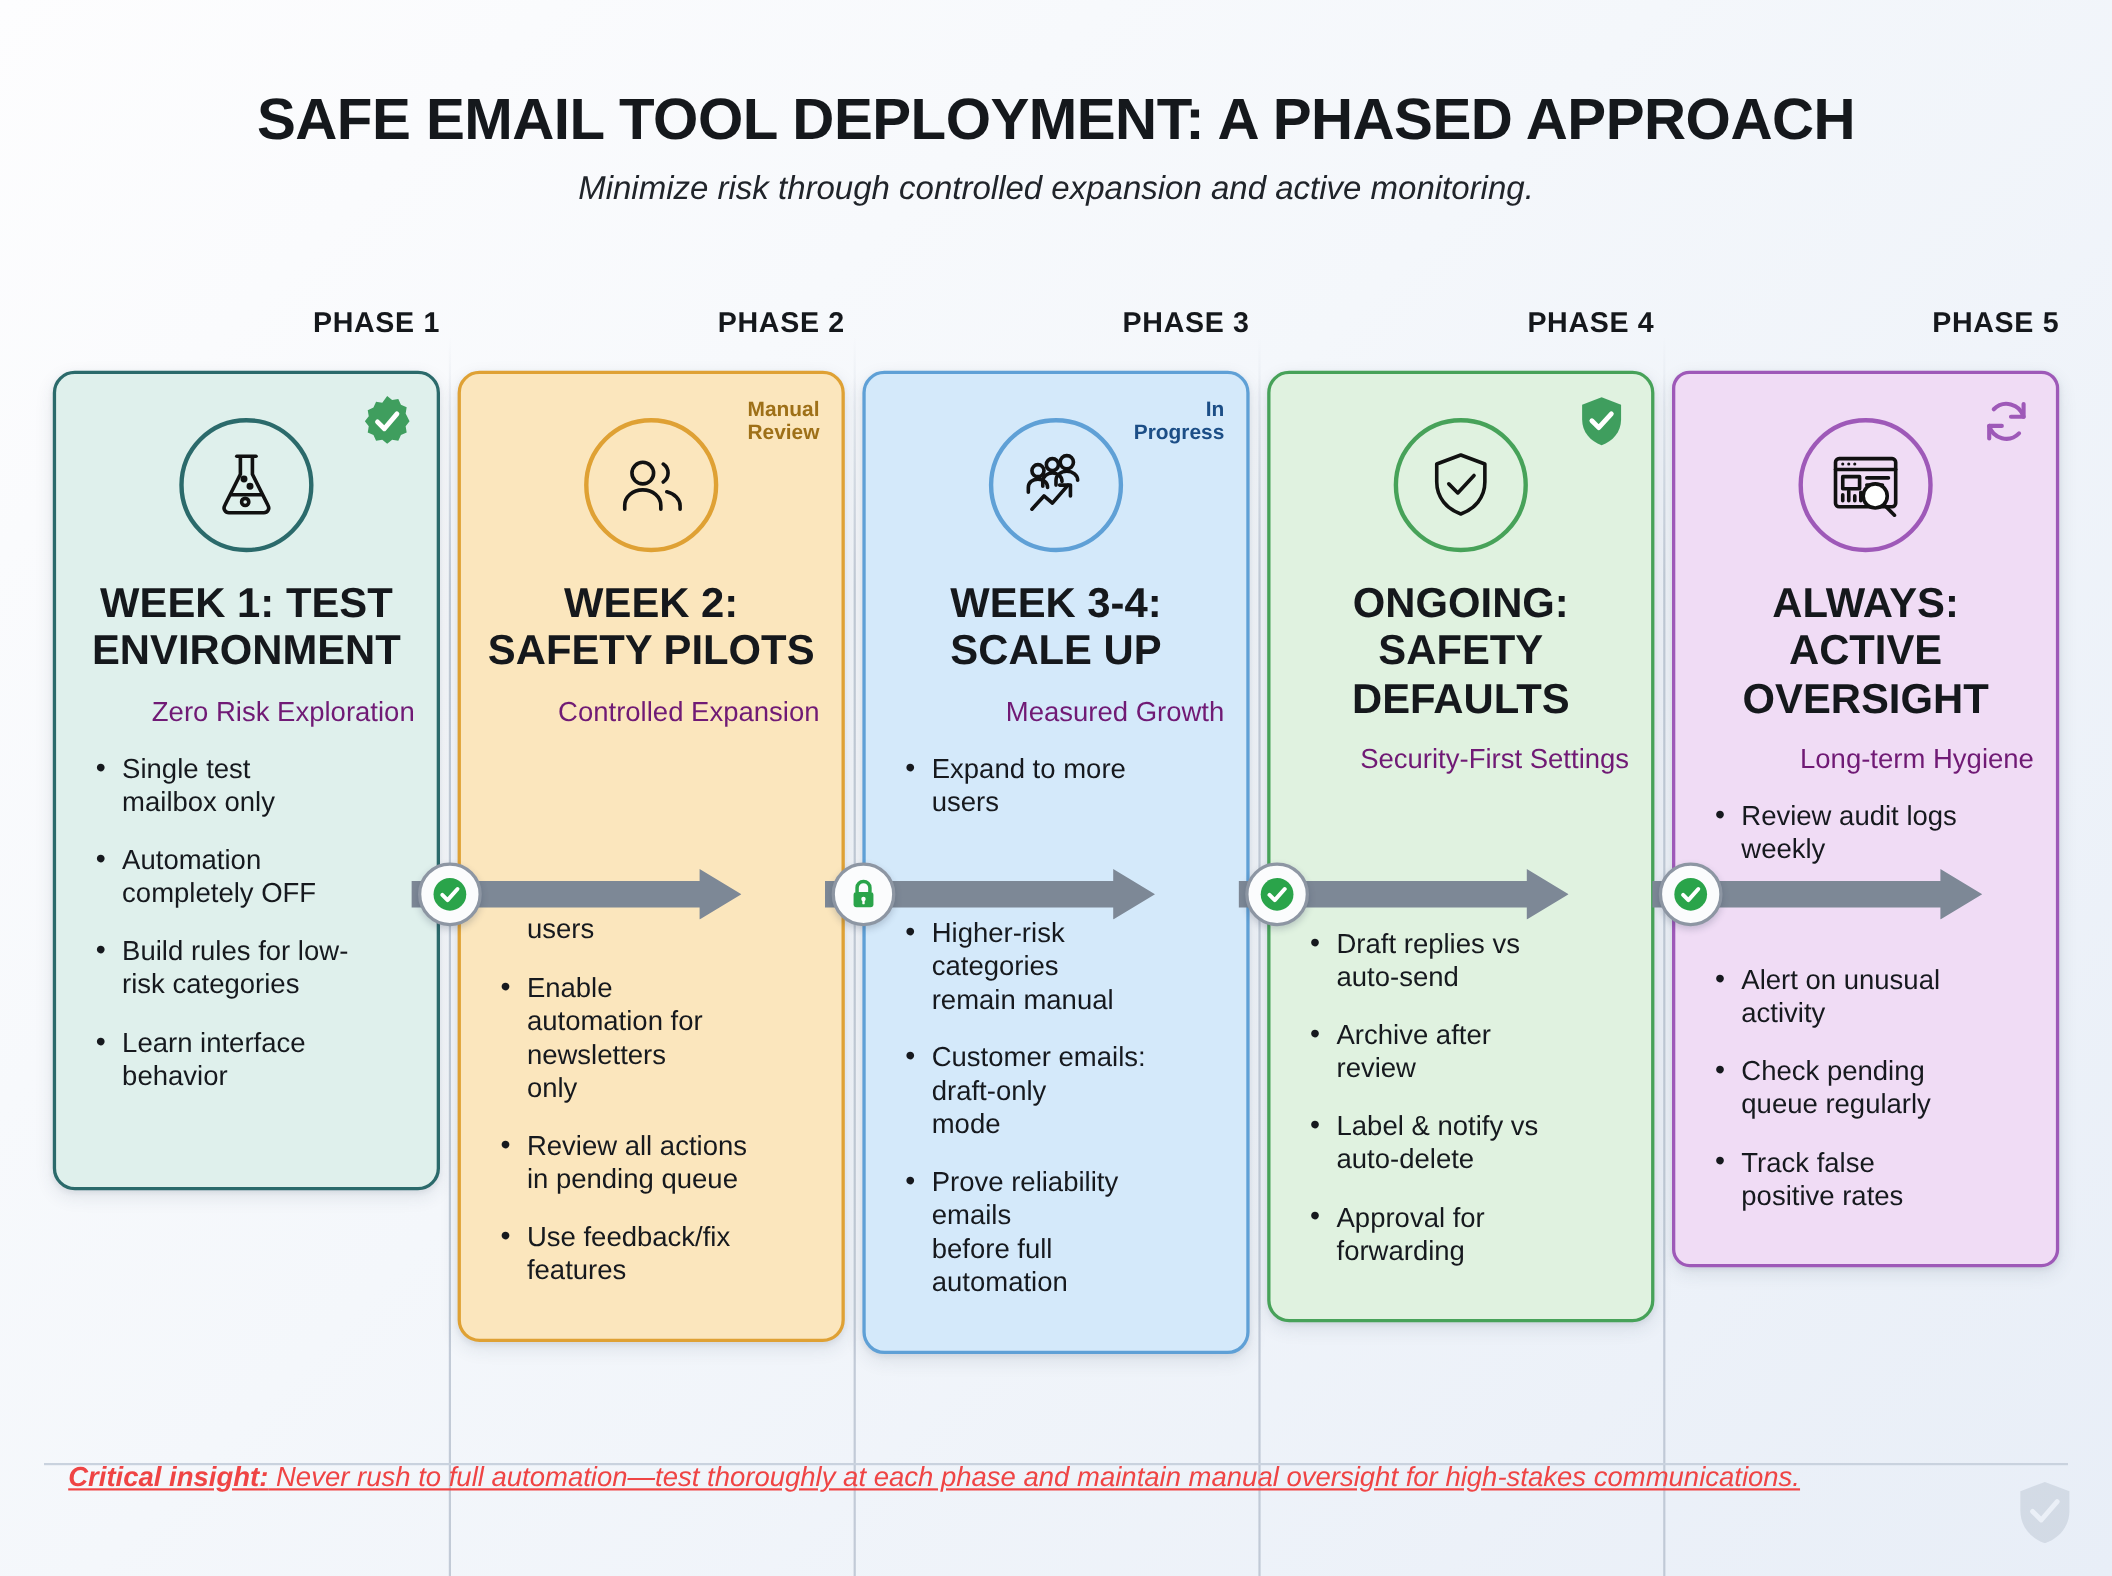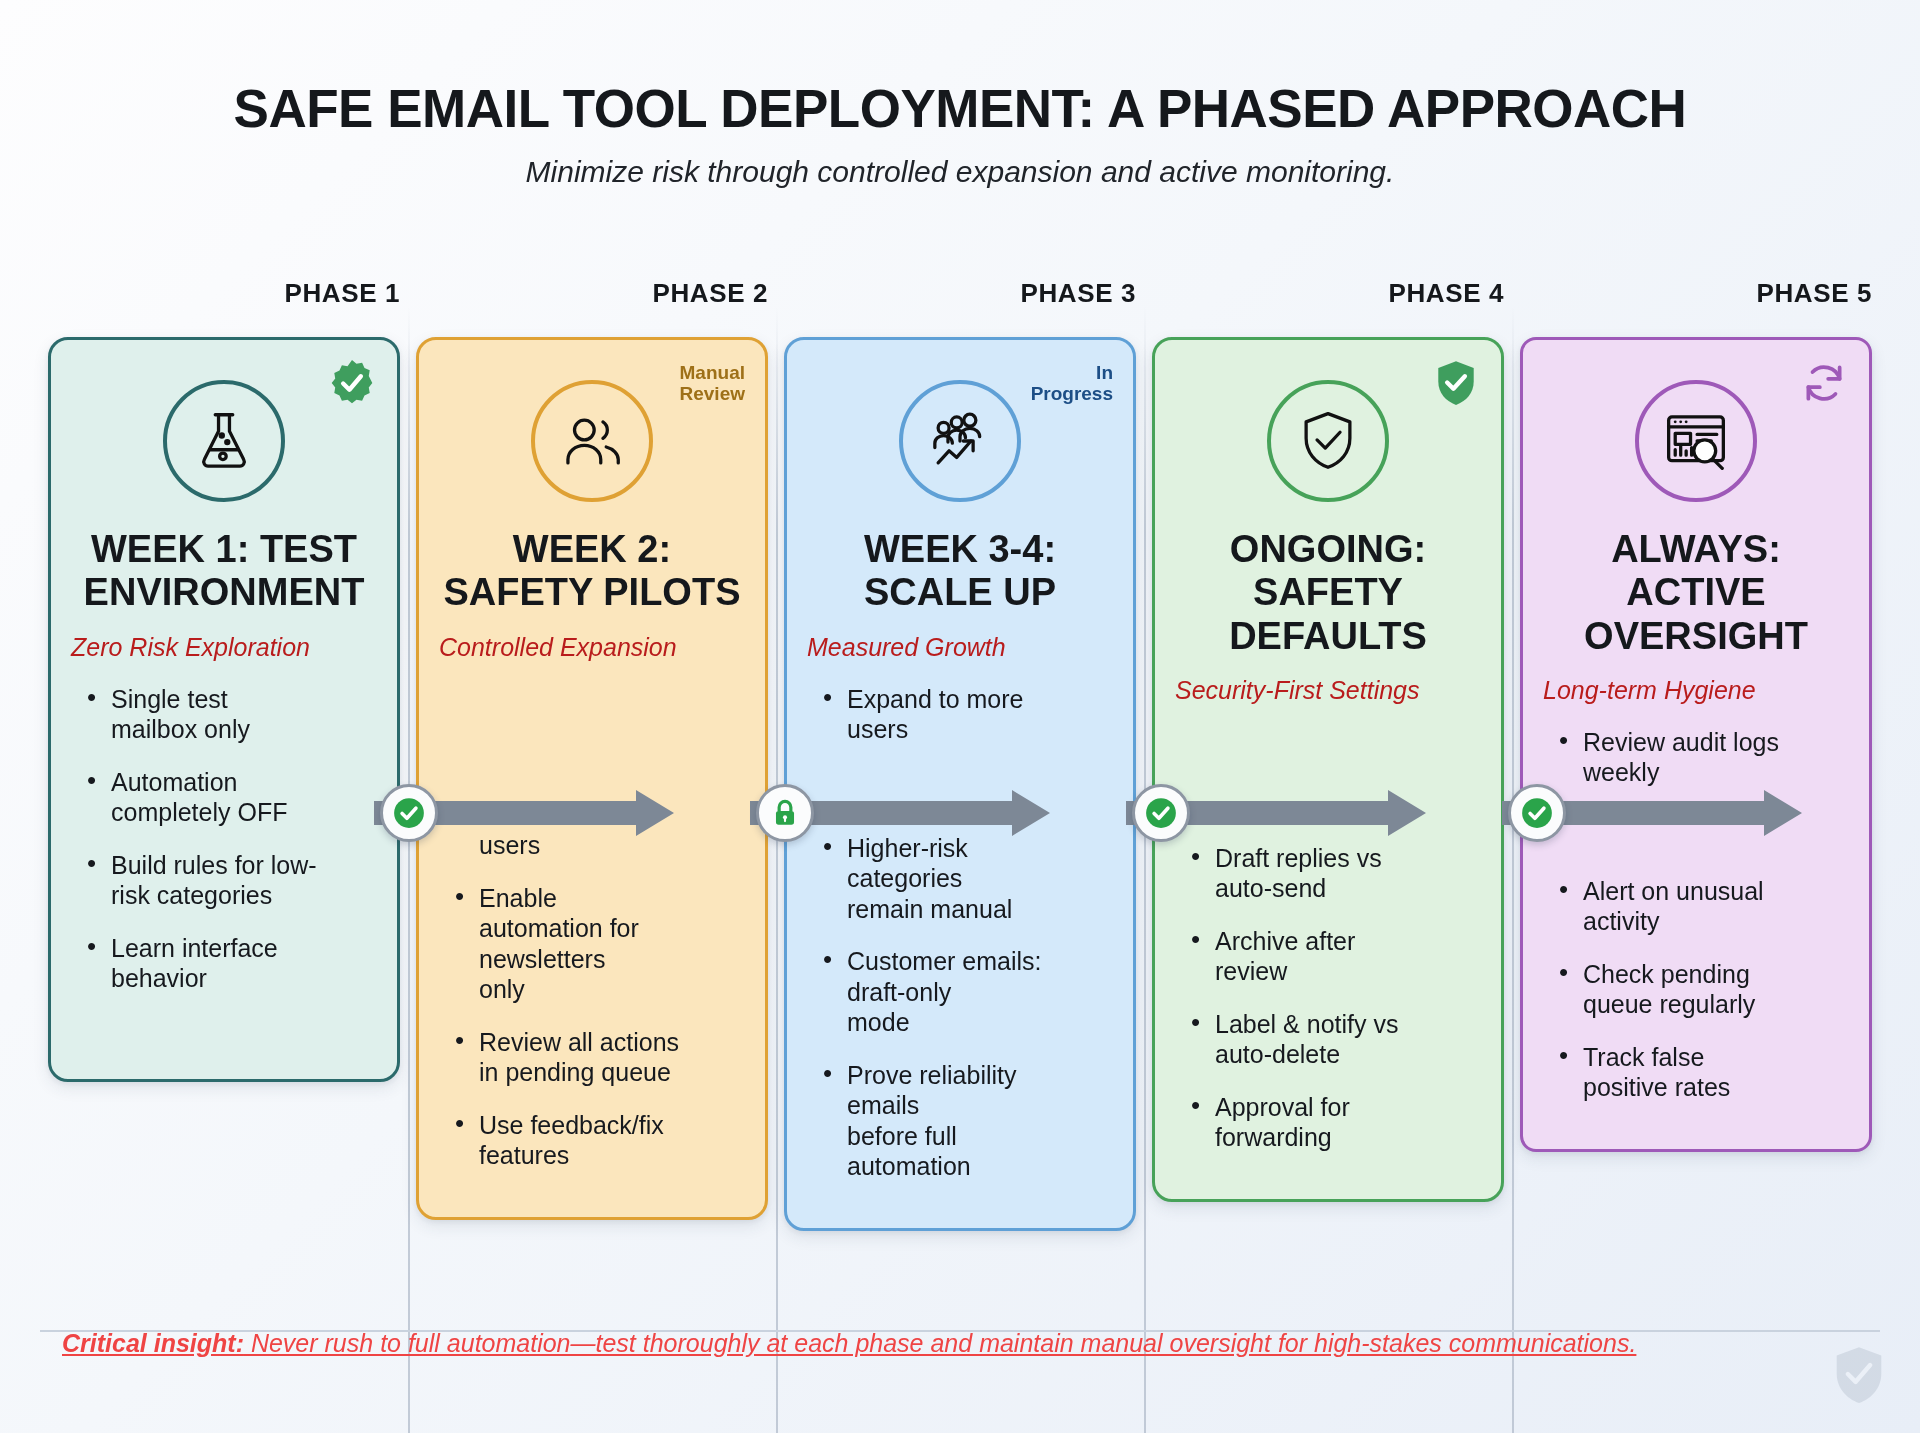--- a/index.html
+++ b/index.html
@@ -79,22 +79,22 @@
   .blue   .icon-circle { border-color:#5fa0d6; }
   .green  .icon-circle { border-color:#47a259; }
   .purple .icon-circle { border-color:#9e59b8; }
   .purple .icon-circle svg { stroke: #111; }
 
   .card-title {
     text-align: center; font-size: 38px; font-weight: 700;
     line-height: 1.14; color: #15181c; white-space: pre-line;
   }
   .card-tagline {
-    text-align: left; font-size: 25px; font-style: italic;
-    color: #b91c1c; margin-top: 18px; margin-bottom: 16px;
+    text-align: right; font-size: 25px; 
+    color: #701a75; margin-top: 18px; margin-bottom: 16px;
   }
   .bullets { list-style: none; padding: 0 4px 0 14px; margin-top: 14px; }
   .bullets li {
     position: relative; padding-left: 26px; margin-bottom: 22px;
     font-size: 25px; line-height: 1.22; color: #16191e; white-space: pre-line;
   }
   .bullets li::before {
     content: "•"; position: absolute; left: 2px; top: -2px;
     font-size: 26px; line-height: 1.22; color: #16191e;
   }

